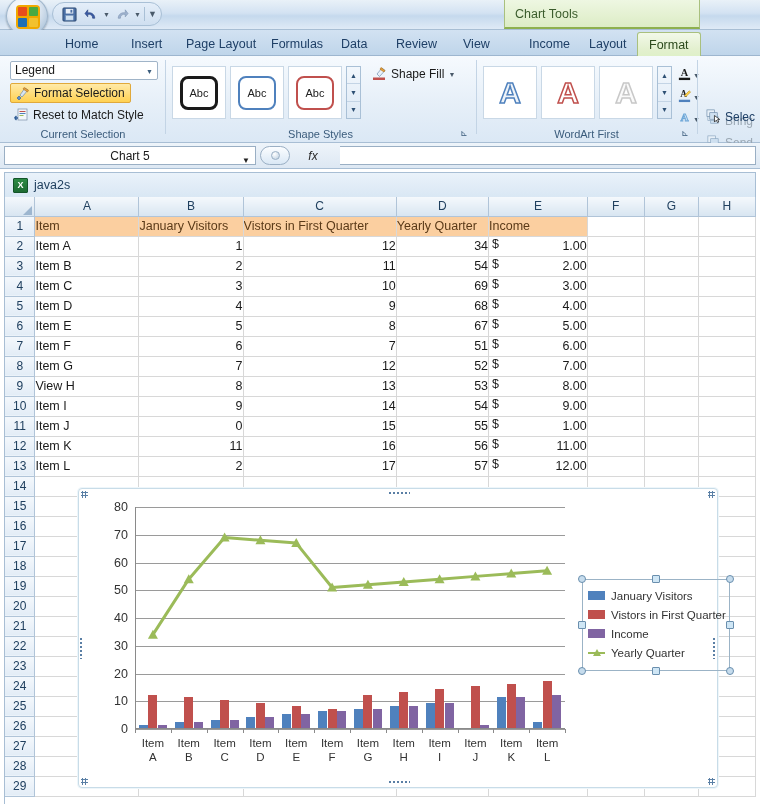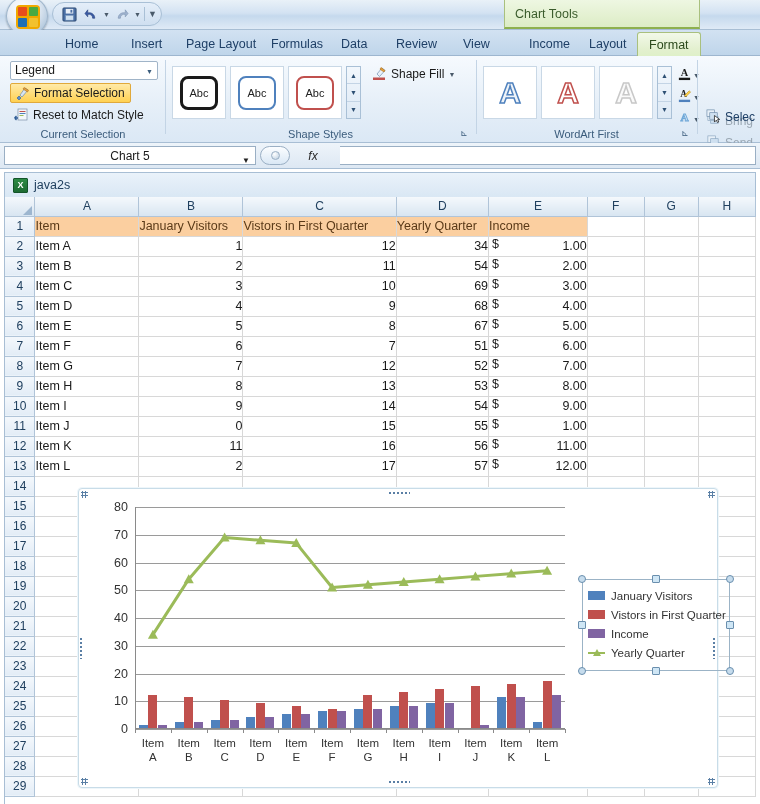--- a/index.html
+++ b/index.html
@@ -614,21 +614,21 @@
             <td class="cell num" style="width: 105px;">7</td>
             <td class="cell num" style="width: 155px;">12</td>
             <td class="cell num" style="width: 93px;">52</td>
             <td class="cell money" style="width: 102px;"><span class="dollar">$</span>7.00</td>
             <td class="cell" style="width: 60px;"></td>
             <td class="cell" style="width: 57px;"></td>
             <td class="cell" style="width: 60px;"></td>
           </tr>
           <tr>
             <td class="rowhead">9</td>
-            <td class="cell" style="width: 108px;">Item H</td>
+            <td class="cell" style="width: 108px;">View H</td>
             <td class="cell num" style="width: 105px;">8</td>
             <td class="cell num" style="width: 155px;">13</td>
             <td class="cell num" style="width: 93px;">53</td>
             <td class="cell money" style="width: 102px;"><span class="dollar">$</span>8.00</td>
             <td class="cell" style="width: 60px;"></td>
             <td class="cell" style="width: 57px;"></td>
             <td class="cell" style="width: 60px;"></td>
           </tr>
           <tr>
             <td class="rowhead">10</td>

